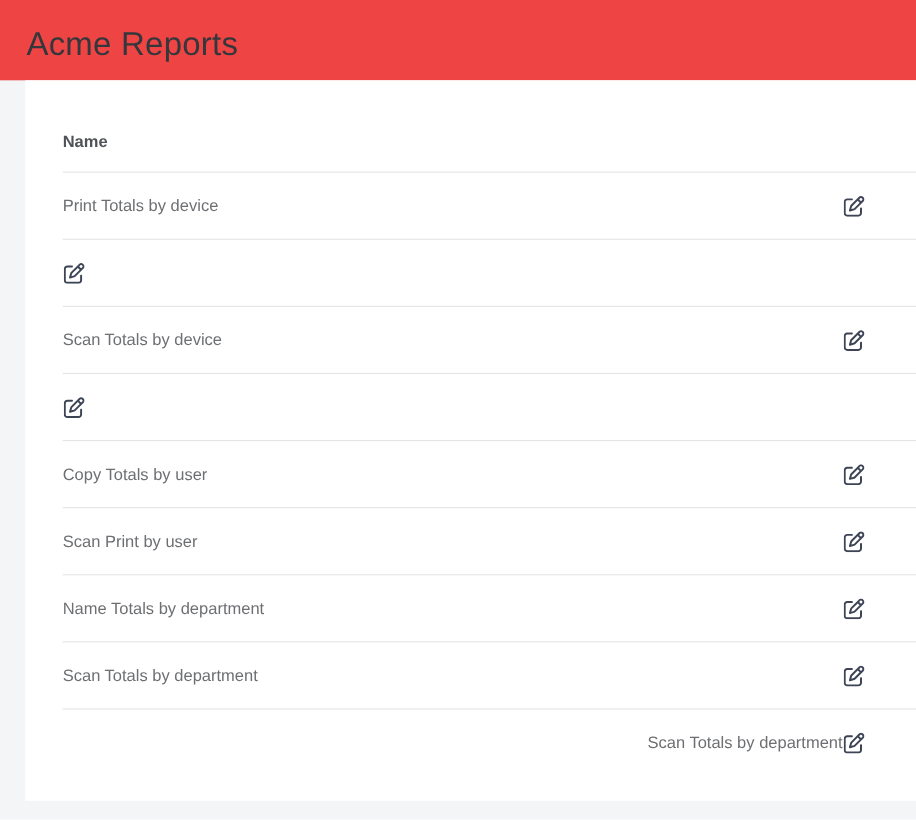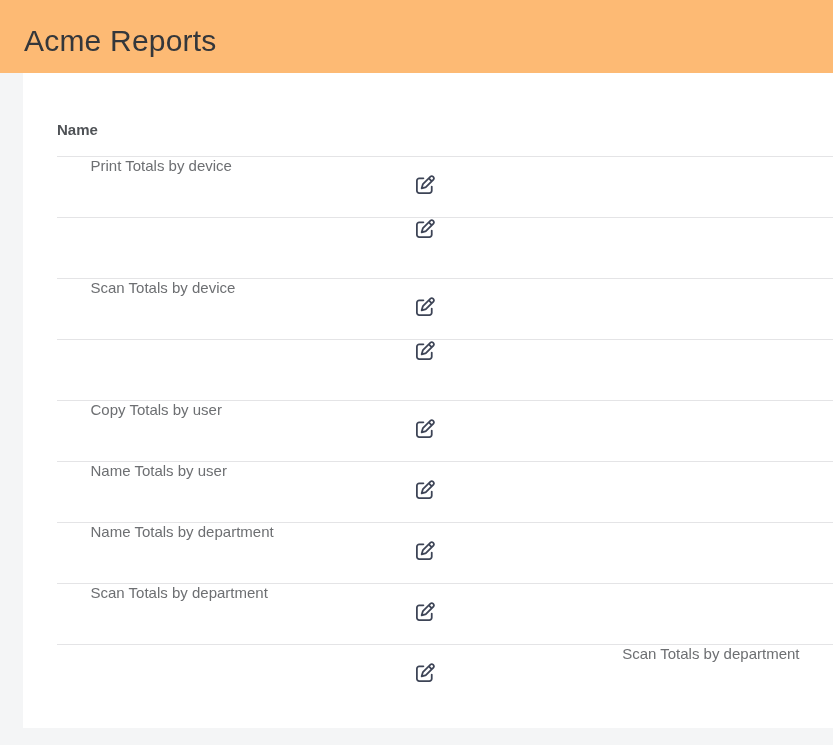--- a/index.html
+++ b/index.html
@@ -11,21 +11,21 @@
     height: 745px;
     background: #f4f5f6;
     font-family: "Liberation Sans", sans-serif;
     position: relative;
     overflow: hidden;
   }
   .page-header {
     position: absolute;
     left: 0; top: 0; right: 0;
     height: 73px;
-    background: #fdba74;
+    background: #ef4444;
   }
   .page-title {
     position: absolute;
     left: 24px;
     top: 4px;
     font-size: 30px;
     font-weight: 400;
     color: #34373b;
     letter-spacing: 0.2px;
   }
@@ -46,21 +46,20 @@
     align-items: flex-end;
     box-sizing: border-box;
     padding-bottom: 18px;
     border-bottom: 1px solid #e4e4e6;
   }
   .row {
     height: 60px;
     display: flex;
     align-items: center;
     border-bottom: 1px solid #e4e4e6;
-    flex-direction: column;
   }
   .repeat-host .row:last-child {
     border-bottom: none;
     text-align: right;
   }
   .cell-name {
     width: 709px;
     font-size: 15px;
     color: #6d6f72;
   }
@@ -157,21 +156,21 @@
           <div class="cell-action">
             <button class="edit-btn">
               <svg viewBox="0 0 512 512" xmlns="http://www.w3.org/2000/svg">
                 <path d="M441 58.9L453.1 71c9.4 9.4 9.4 24.6 0 33.9L424 134.1 377.9 88 407 58.9c9.4-9.4 24.6-9.4 33.9 0zM209.8 256.2L344 121.9 390.1 168 255.8 302.2c-2.9 2.9-6.5 5-10.4 6.1l-58.5 16.7 16.7-58.5c1.1-3.9 3.2-7.5 6.1-10.4zM373.1 25L175.8 222.2c-8.7 8.7-15 19.4-18.3 31.1l-28.6 100c-2.4 8.4-.1 17.4 6.1 23.6s15.2 8.5 23.6 6.1l100-28.6c11.8-3.4 22.5-9.7 31.1-18.3L487 138.9c28.1-28.1 28.1-73.7 0-101.8L474.9 25C446.8-3.1 401.2-3.1 373.1 25zM88 64C39.4 64 0 103.4 0 152L0 424c0 48.6 39.4 88 88 88l272 0c48.6 0 88-39.4 88-88l0-112c0-13.3-10.7-24-24-24s-24 10.7-24 24l0 112c0 22.1-17.9 40-40 40L88 464c-22.1 0-40-17.9-40-40l0-272c0-22.1 17.9-40 40-40l112 0c13.3 0 24-10.7 24-24s-10.7-24-24-24L88 64z"></path>
               </svg>
             </button>
           </div>
         </div>
 
         <div class="row">
-          <div class="cell-name">Name Totals by user</div>
+          <div class="cell-name">Scan Print by user</div>
           <div class="cell-action">
             <button class="edit-btn">
               <svg viewBox="0 0 512 512" xmlns="http://www.w3.org/2000/svg">
                 <path d="M441 58.9L453.1 71c9.4 9.4 9.4 24.6 0 33.9L424 134.1 377.9 88 407 58.9c9.4-9.4 24.6-9.4 33.9 0zM209.8 256.2L344 121.9 390.1 168 255.8 302.2c-2.9 2.9-6.5 5-10.4 6.1l-58.5 16.7 16.7-58.5c1.1-3.9 3.2-7.5 6.1-10.4zM373.1 25L175.8 222.2c-8.7 8.7-15 19.4-18.3 31.1l-28.6 100c-2.4 8.4-.1 17.4 6.1 23.6s15.2 8.5 23.6 6.1l100-28.6c11.8-3.4 22.5-9.7 31.1-18.3L487 138.9c28.1-28.1 28.1-73.7 0-101.8L474.9 25C446.8-3.1 401.2-3.1 373.1 25zM88 64C39.4 64 0 103.4 0 152L0 424c0 48.6 39.4 88 88 88l272 0c48.6 0 88-39.4 88-88l0-112c0-13.3-10.7-24-24-24s-24 10.7-24 24l0 112c0 22.1-17.9 40-40 40L88 464c-22.1 0-40-17.9-40-40l0-272c0-22.1 17.9-40 40-40l112 0c13.3 0 24-10.7 24-24s-10.7-24-24-24L88 64z"></path>
               </svg>
             </button>
           </div>
         </div>
 
         <div class="row">

